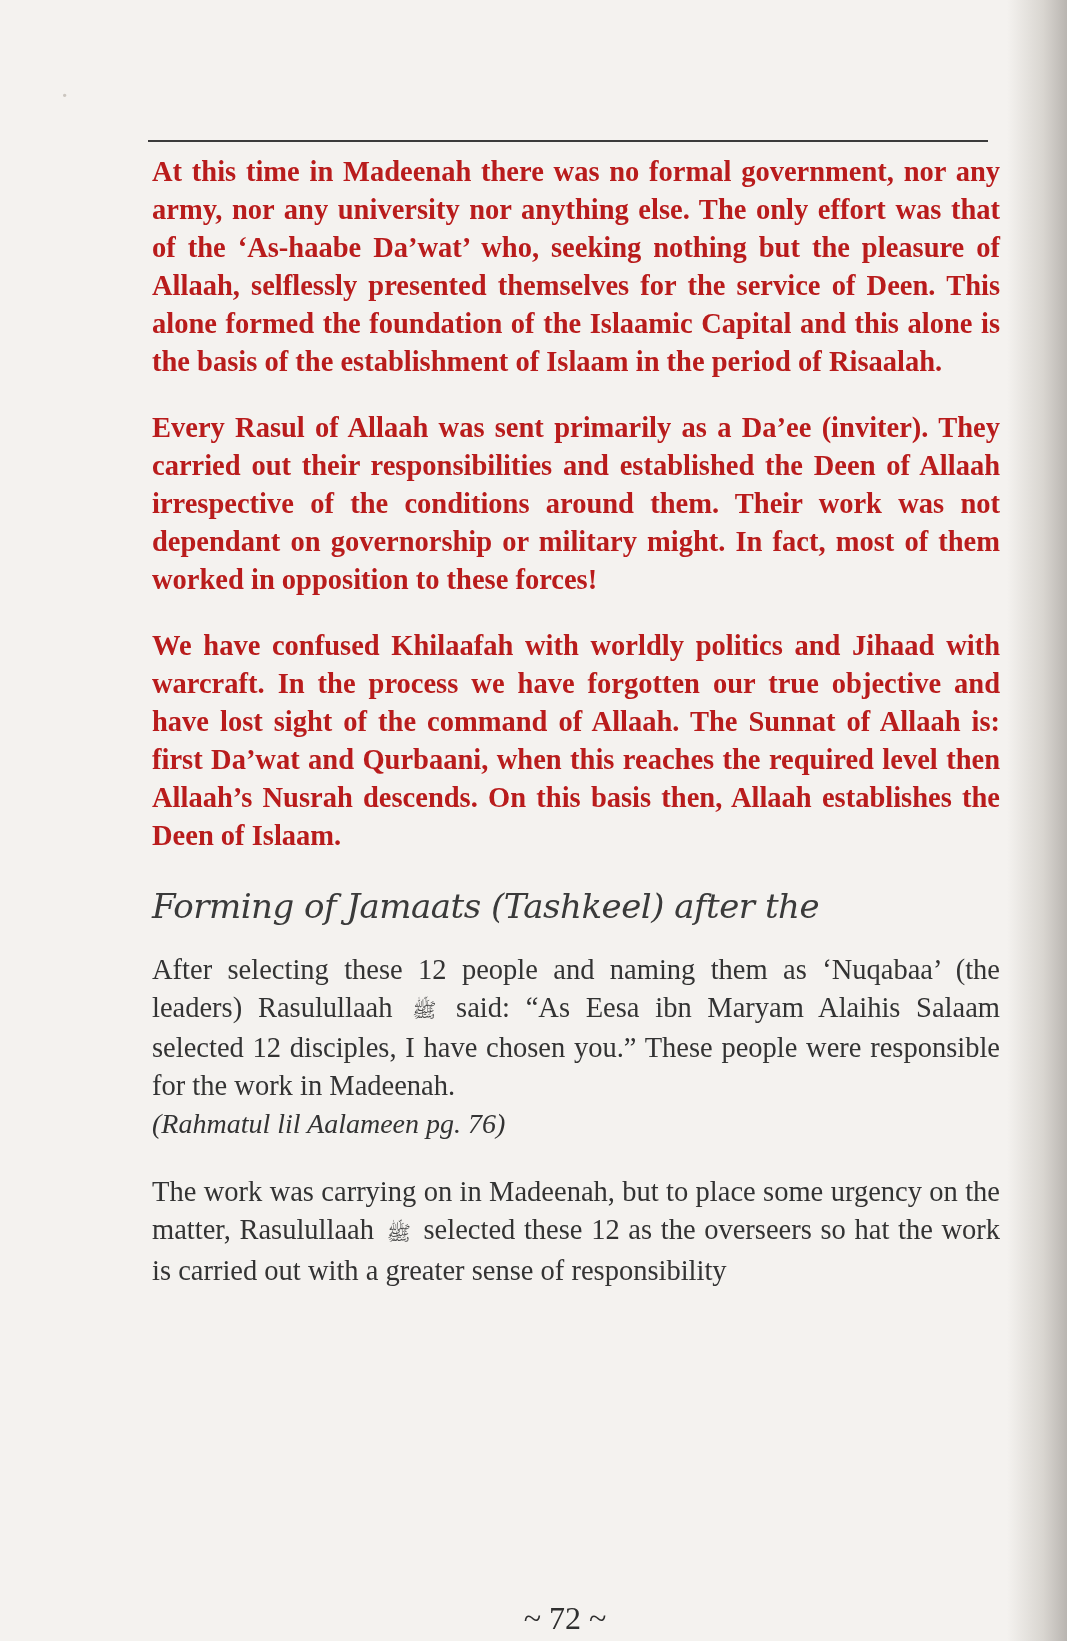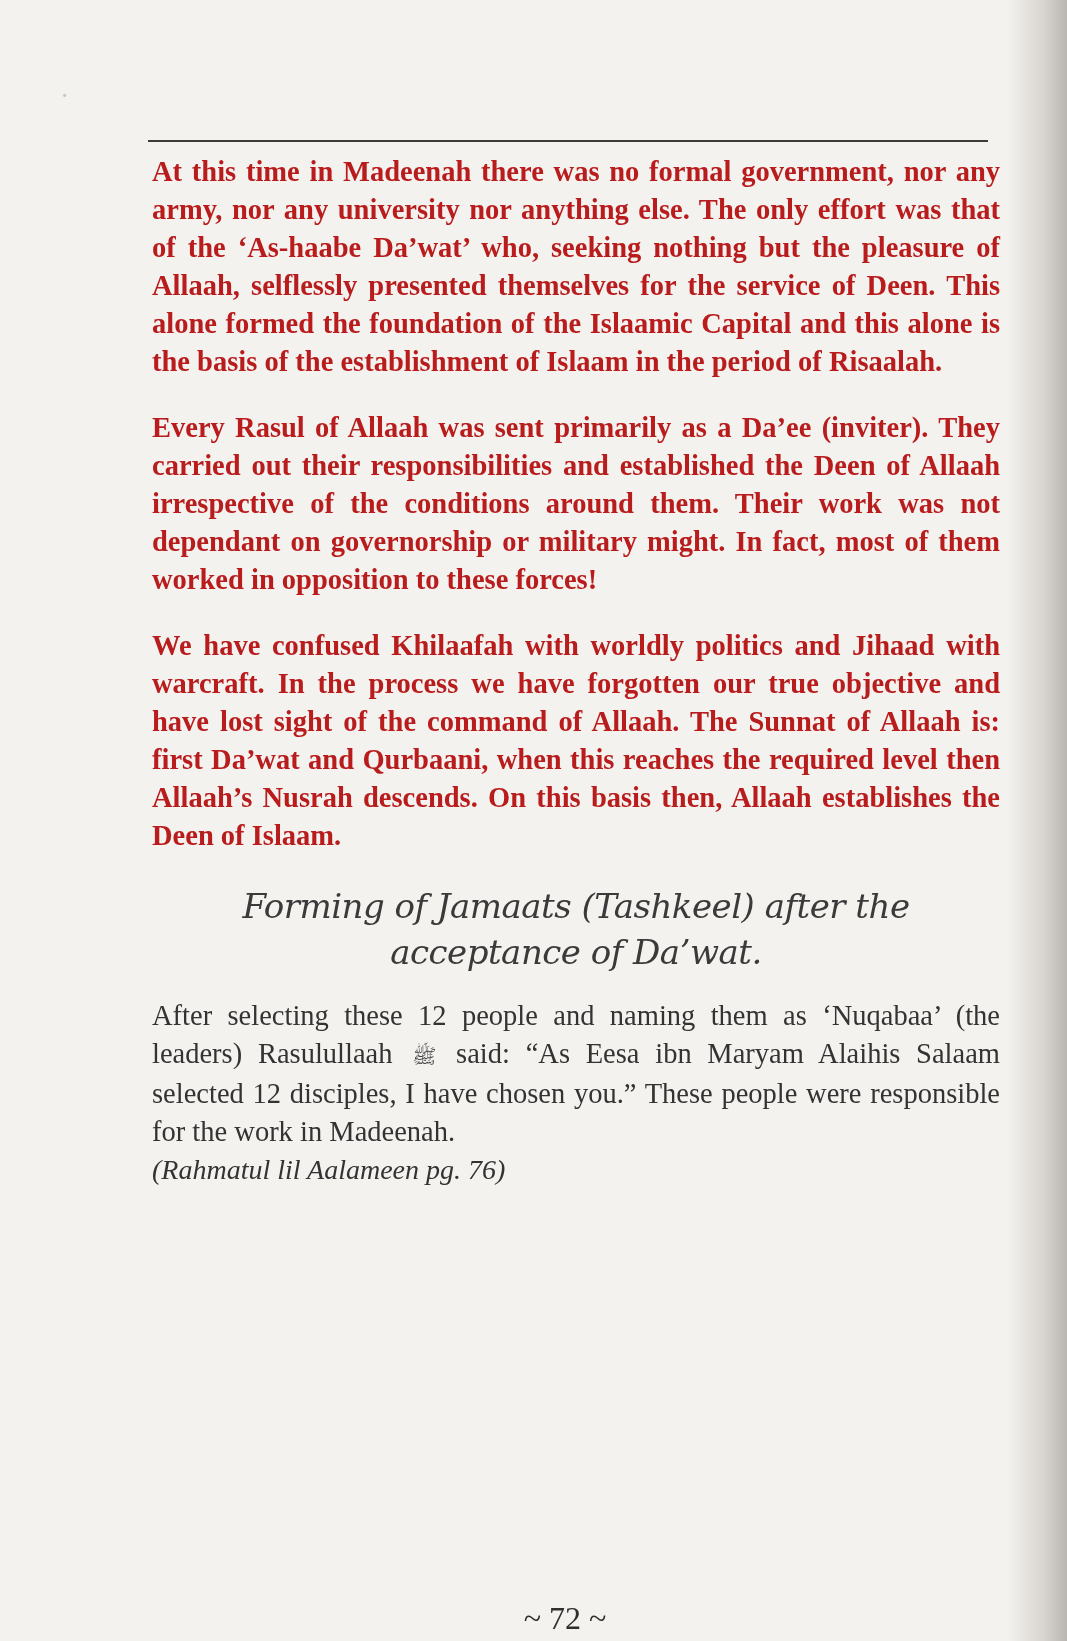--- a/index.html
+++ b/index.html
@@ -32,21 +32,20 @@
     text-align:justify;
     color:#b91c1c;
   }
   h2.section-heading {
     margin:18px 0 22px 0;
     font-family:"DejaVu Serif", serif;
     font-style:italic;
     font-weight:normal;
     font-size:34px;
     line-height:46px;
-    text-align:center;
     color:#3a3a3a;
     letter-spacing:-0.5px;
   }
   p.regular {
     margin:0 0 30px 0;
     font-size:28.5px;
     line-height:38px;
     text-align:justify;
     color:#333;
   }
@@ -67,25 +66,29 @@
 <div class="corner-mark">·</div>
 <div class="rule"></div>
 
 <div class="content">
   <p class="bold">At this time in Madeenah there was no formal government, nor any army, nor any university nor anything else. The only effort was that of the ‘As-haabe Da’wat’ who, seeking nothing but the pleasure of Allaah, selflessly presented themselves for the service of Deen. This alone formed the foundation of the Islaamic Capital and this alone is the basis of the establishment of Islaam in the period of Risaalah.</p>
   <p class="bold">Every Rasul of Allaah was sent primarily as a Da’ee (inviter). They carried out their responsibilities and established the Deen of Allaah irrespective of the conditions around them. Their work was not dependant on governorship or military might. In fact, most of them worked in opposition to these forces!</p>
   <p class="bold">We have confused Khilaafah with worldly politics and Jihaad with warcraft. In the process we have forgotten our true objective and have lost sight of the command of Allaah. The Sunnat of Allaah is: first Da’wat and Qurbaani, when this reaches the required level then Allaah’s Nusrah descends. On this basis then, Allaah establishes the Deen of Islaam.</p>
 
   <h2 class="section-heading">
     <span>Forming of Jamaats (Tashkeel) after the</span><br>
-    <span>acceptance of Da’wat.</span>
   </h2>
 
   <p class="regular">
     <span>After selecting these 12 people and naming them as ‘Nuqabaa’ (the leaders) Rasulullaah</span>
     <span class="honorific">ﷺ</span>
     <span>said: “As Eesa ibn Maryam Alaihis Salaam selected 12 disciples, I have chosen you.” These people were responsible for the work in Madeenah.</span>
     <span class="citation">(Rahmatul lil Aalameen pg. 76)</span>
   </p>
 
+  <p class="regular">
+    <span>The work was carrying on in Madeenah, but to place some urgency on the matter, Rasulullaah</span>
+    <span class="honorific">ﷺ</span>
+    <span>selected these 12 as the overseers so hat the work is carried out with a greater sense of responsibility</span>
+  </p>
 </div>
 
 <div class="page-number">~ 72 ~</div>
 
 </body></html>

